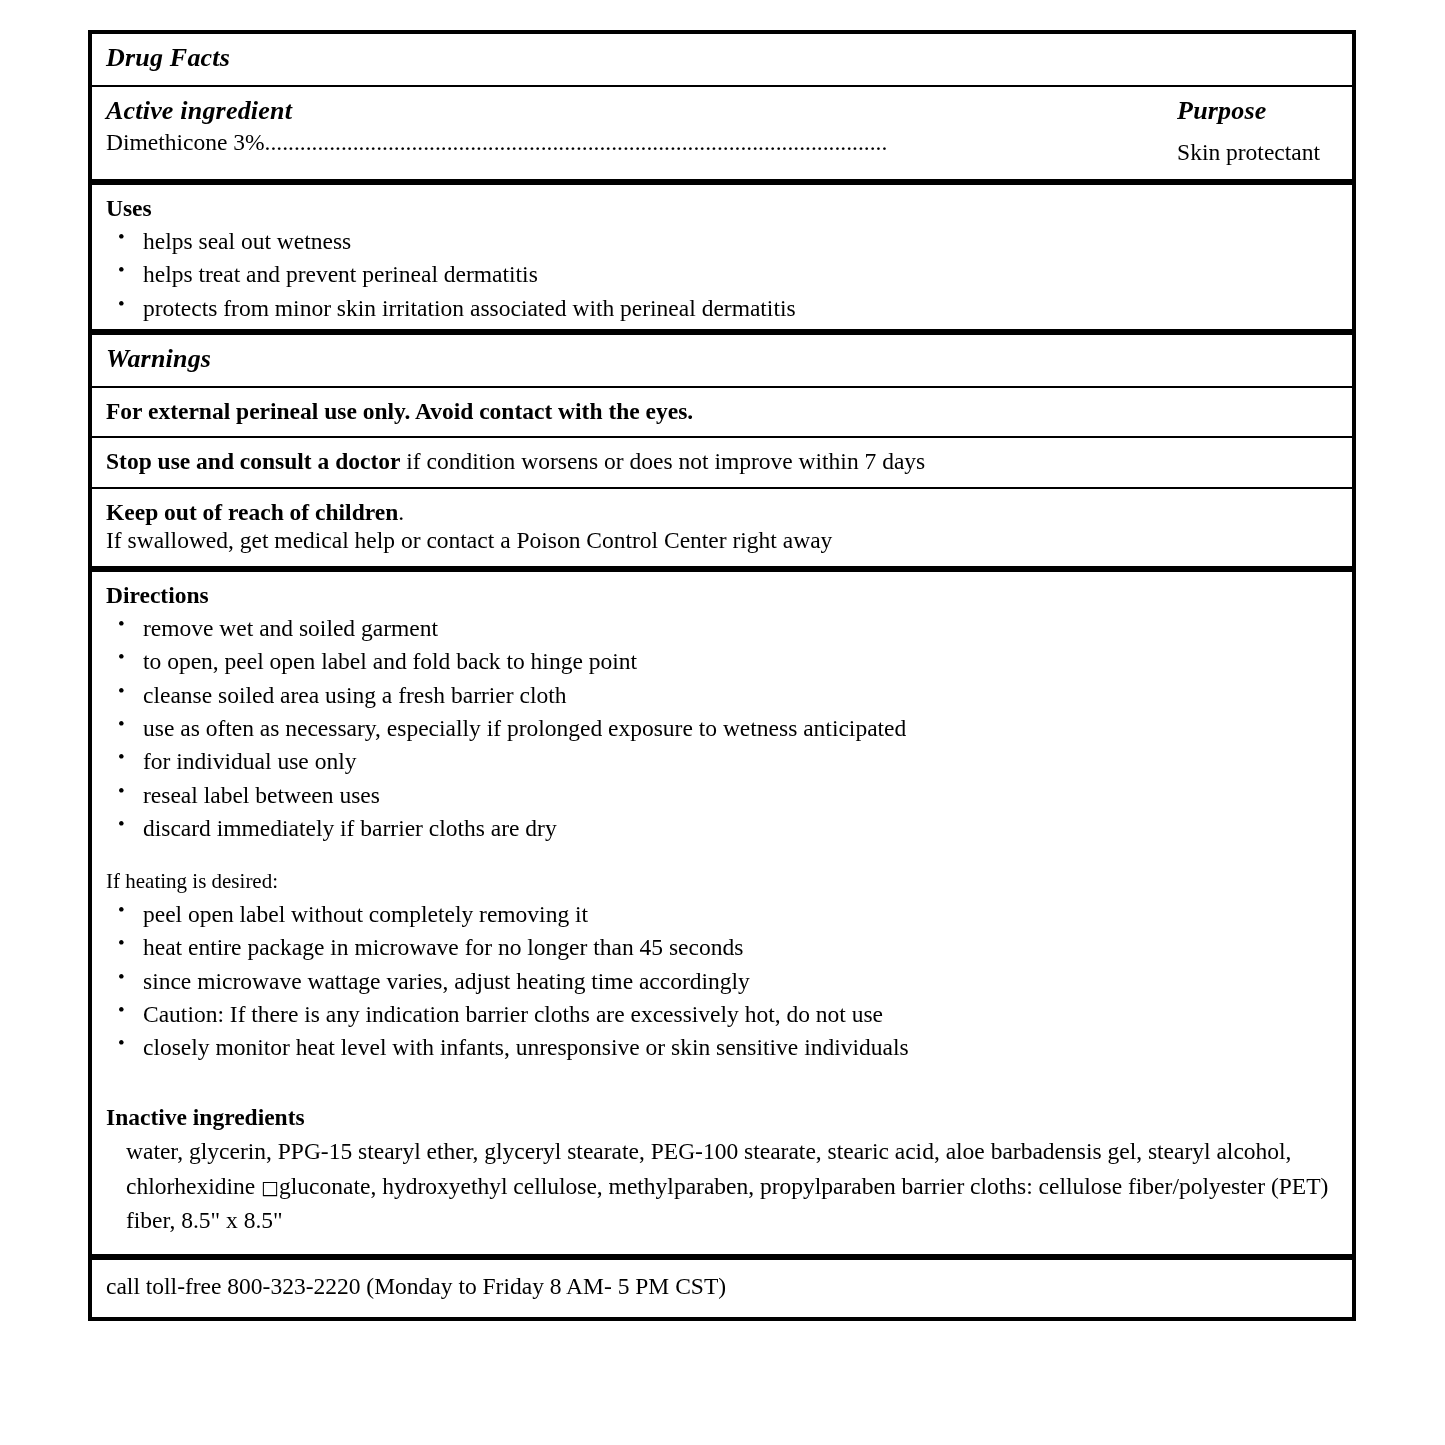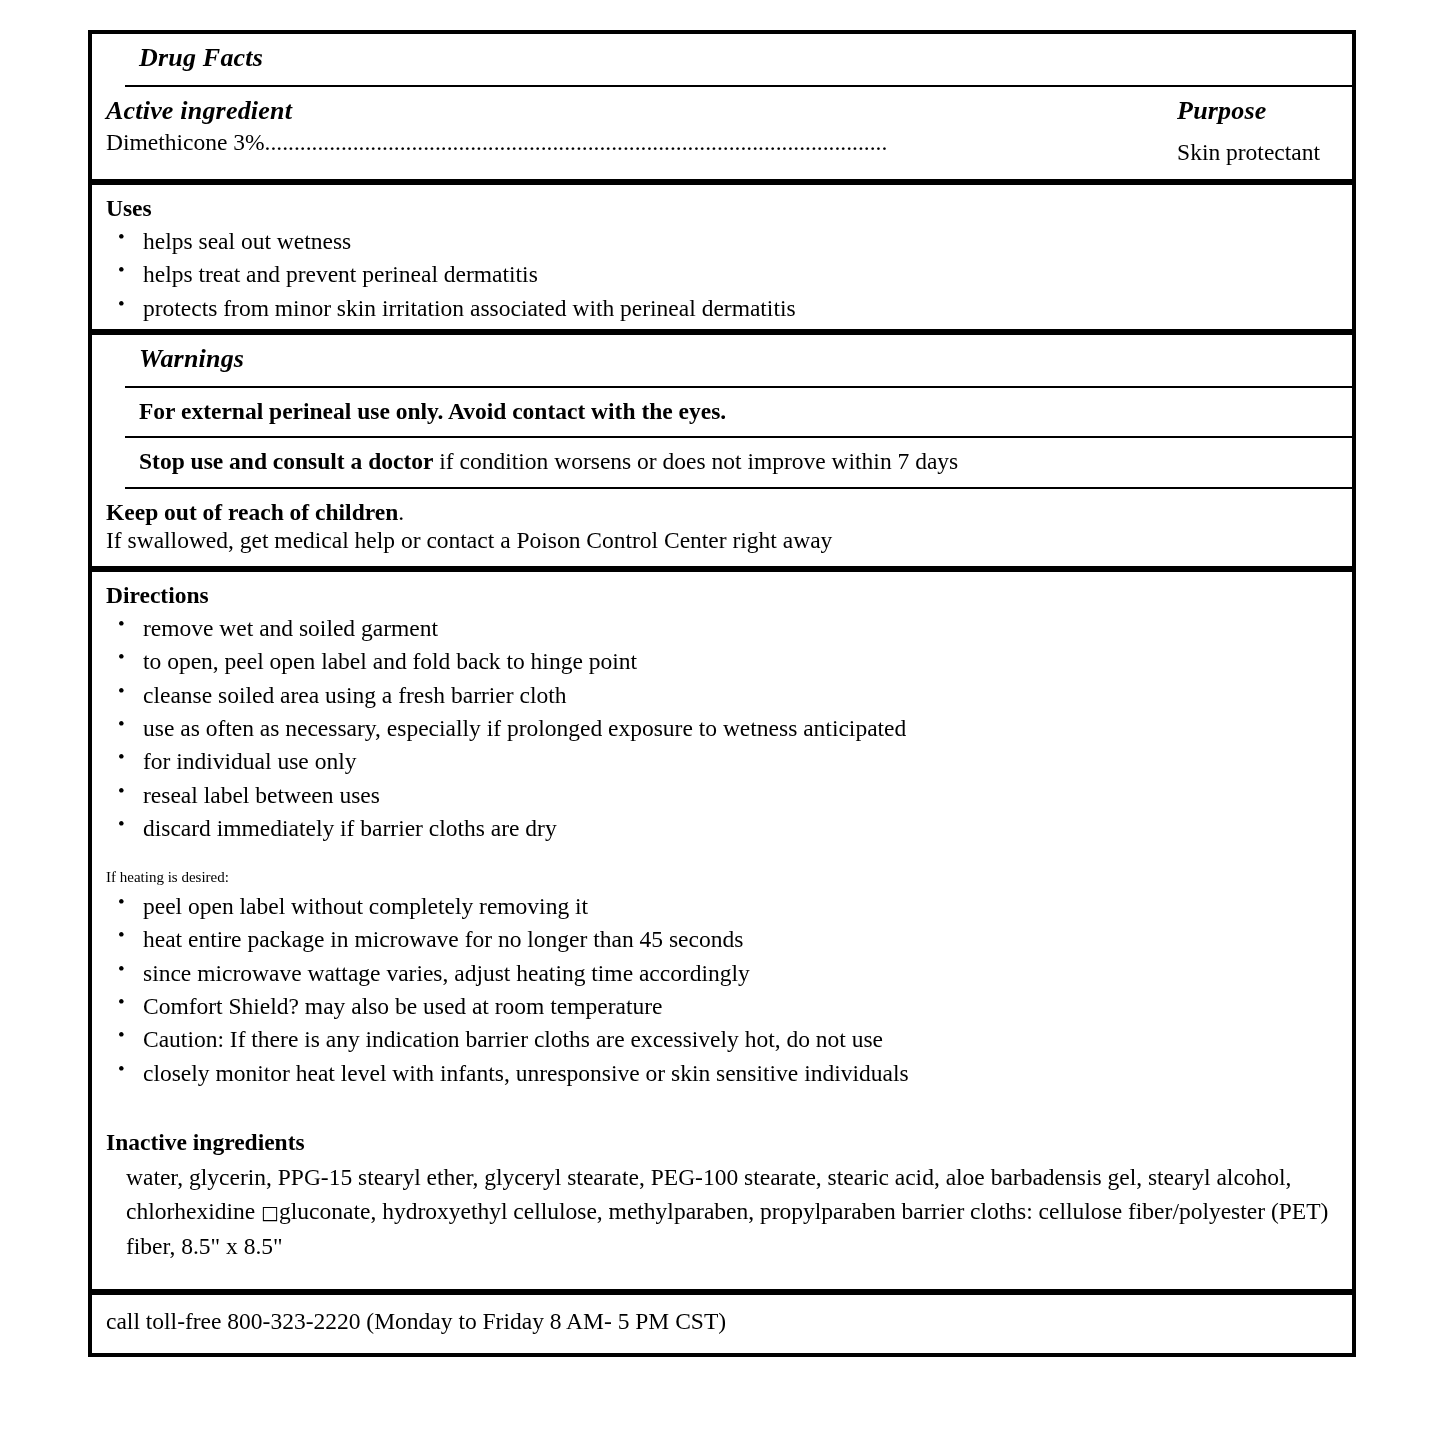--- a/index.html
+++ b/index.html
@@ -32,21 +32,21 @@
     box-sizing: border-box;
     border: 4px solid #000000;
     background: #ffffff;
   }
 
   
   .block {
     padding: 9px 14px 11px 14px;
     box-sizing: border-box;
   }
-  .rule-thin  { border-bottom: 2px solid #000000; margin-left: 33px; }
+  .rule-thin  { border-bottom: 2px solid #000000; }
   .rule-thick { border-bottom: 6px solid #000000; }
 
   
   .title-italic {
     font-weight: bold;
     font-style: italic;
     font-size: 26px;
     line-height: 1.18;
     letter-spacing: 0.2px;
   }
@@ -101,21 +101,21 @@
   ul.bul li::before {
     content: "\2022";
     position: absolute;
     left: 12px;
     top: -1px;
     font-size: 19px;
     line-height: 1.42;
   }
 
   .sub-intro {
-    font-size: 15px;
+    font-size: 21px;
     line-height: 1.3;
     margin-top: 22px;
   }
 
   .inactive-head {
     font-weight: bold;
     font-size: 23.5px;
     line-height: 1.25;
     margin-top: 38px;
   }
@@ -180,38 +180,37 @@
 
     <div class="block rule-thin">
       <div class="body-text"><strong>Stop use and consult a doctor</strong><span> if condition worsens or does not improve within 7 days</span></div>
     </div>
 
     <div class="block rule-thick">
       <div class="body-text"><strong>Keep out of reach of children</strong><span>.</span></div>
       <div class="body-text">If swallowed, get medical help or contact a Poison Control Center right away</div>
     </div>
 
-    <div class="block rule-thick" style="padding-bottom:26px;">
+    <div class="block rule-thick" style="padding-bottom:16px;">
       <div class="head-bold">Directions</div>
       <ul class="bul">
         <li>remove wet and soiled garment</li>
         <li>to open, peel open label and fold back to hinge point</li>
         <li>cleanse soiled area using a fresh barrier cloth</li>
         <li>use as often as necessary, especially if prolonged exposure to wetness anticipated</li>
         <li>for individual use only</li>
         <li>reseal label between uses</li>
         <li>discard immediately if barrier cloths are dry</li>
       </ul>
 
       <div class="sub-intro">If heating is desired:</div>
       <ul class="bul">
         <li>peel open label without completely removing it</li>
         <li>heat entire package in microwave for no longer than 45 seconds</li>
         <li>since microwave wattage varies, adjust heating time accordingly</li>
-        <li>Comfort Shield? may also be used at room temperature</li>
         <li>Caution: If there is any indication barrier cloths are excessively hot, do not use</li>
         <li>closely monitor heat level with infants, unresponsive or skin sensitive individuals</li>
       </ul>
 
       <div class="inactive-head">Inactive ingredients</div>
       <div class="inactive-body"><span>water, glycerin, PPG-15 stearyl ether, glyceryl stearate, PEG-100 stearate, stearic acid, aloe barbadensis gel, stearyl alcohol, chlorhexidine </span><span class="tofu">□</span><span>gluconate, hydroxyethyl cellulose, methylparaben, propylparaben barrier cloths: cellulose fiber/polyester (PET) fiber, 8.5" x 8.5"</span></div>
     </div>
 
     <div class="block" style="padding-bottom:16px;">
       <div class="q-sub">call toll-free 800-323-2220 (Monday to Friday 8 AM- 5 PM CST)</div>

